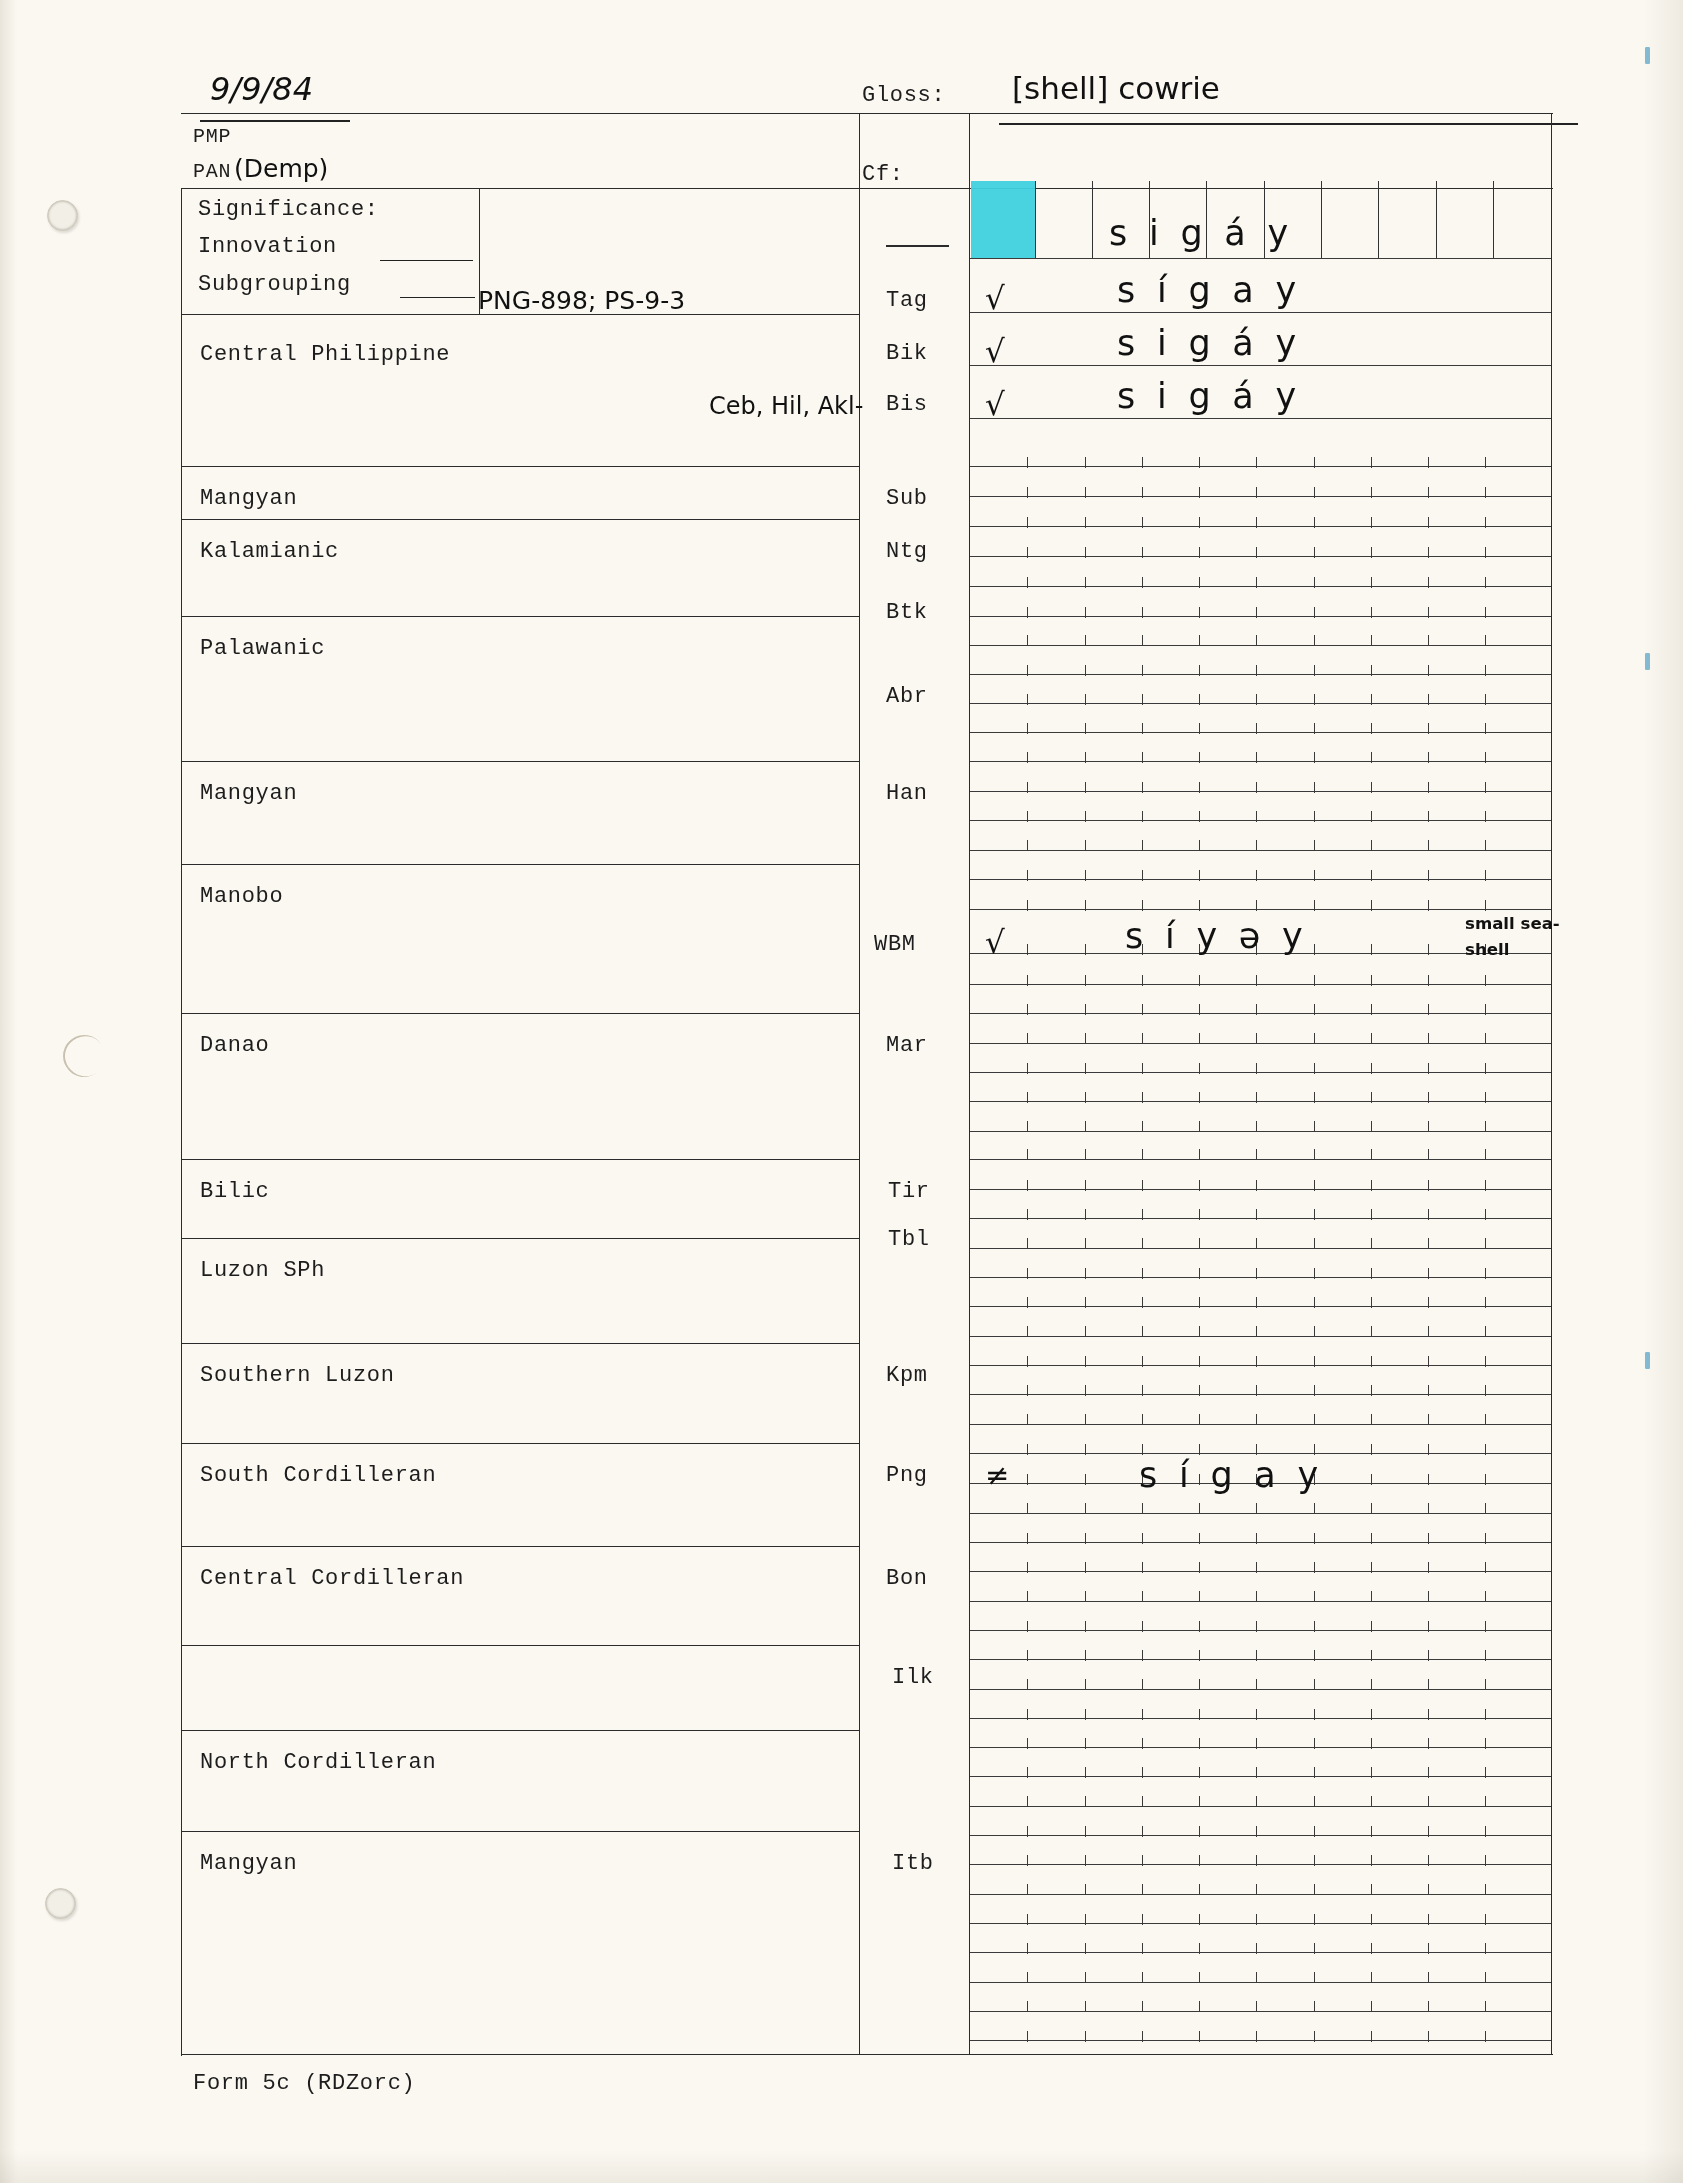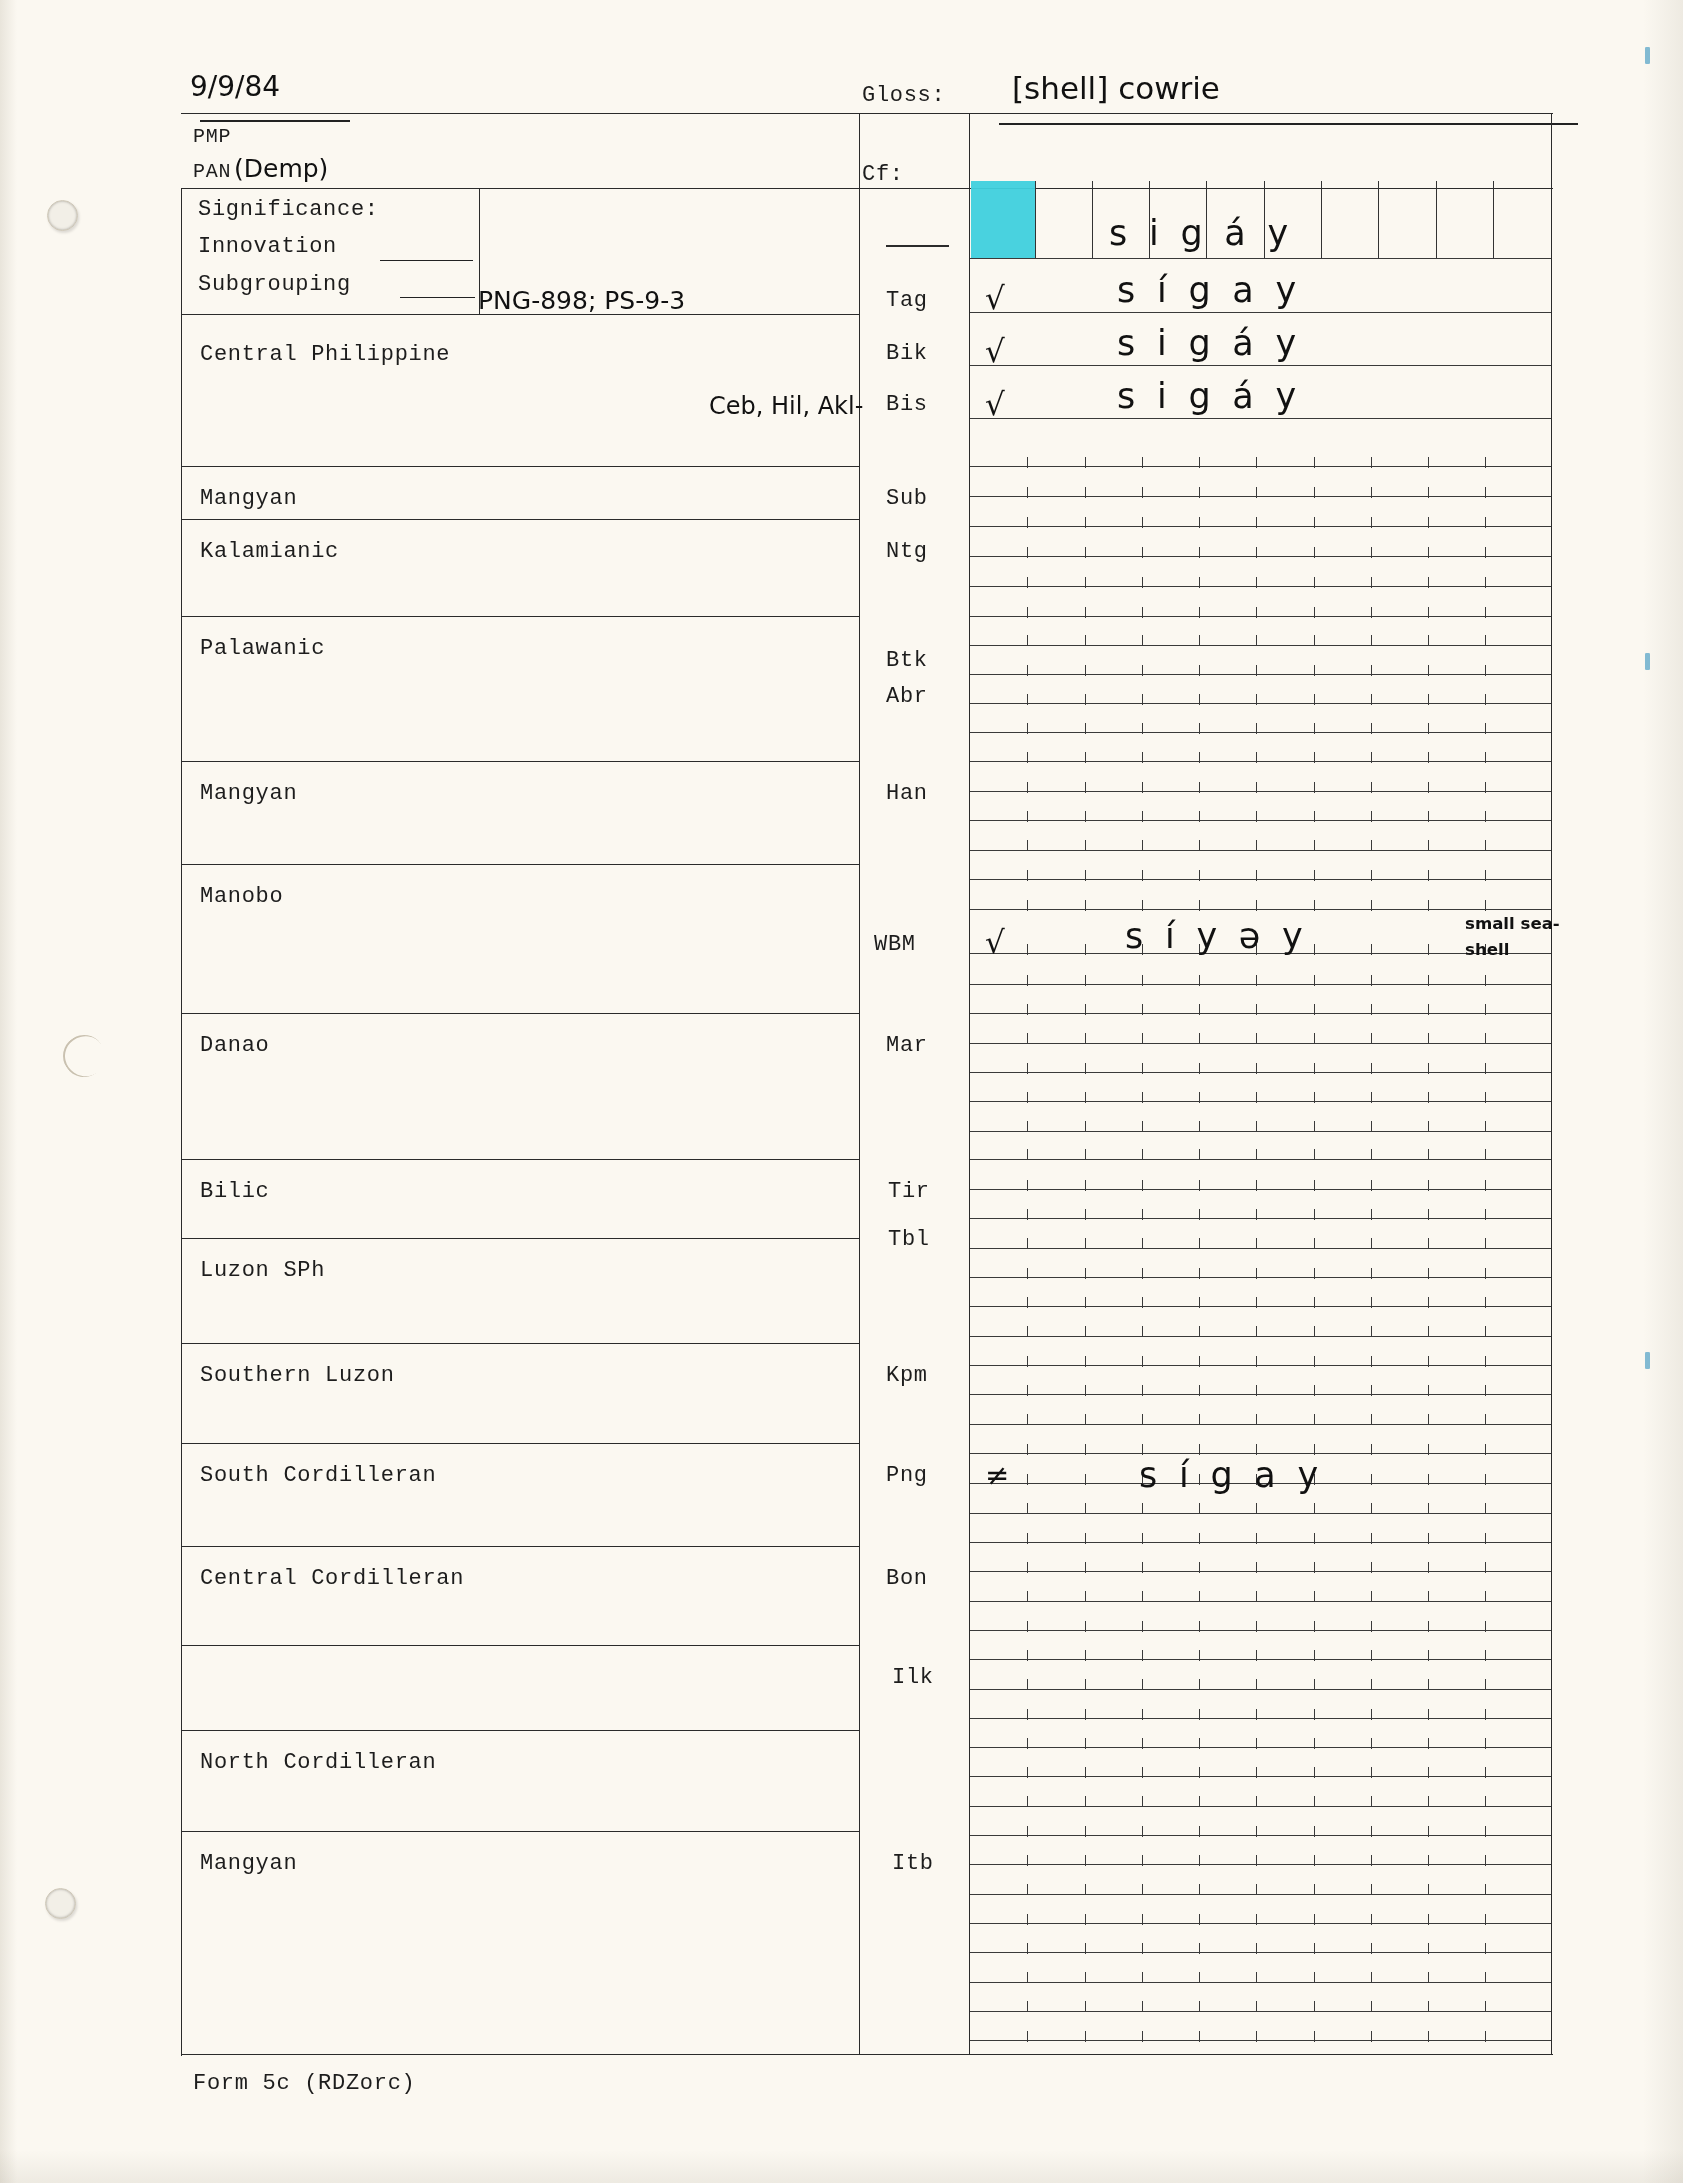--- a/index.html
+++ b/index.html
@@ -133,21 +133,21 @@
   <div class="paper-shadow-bottom"></div>
 
   <div class="hole" style="left:47px; top:200px;"></div>
   <div class="hole-arc" style="left:63px; top:1035px;"></div>
   <div class="hole" style="left:45px; top:1888px;"></div>
 
   <div class="bluemark" style="left:1645px; top:47px;"></div>
   <div class="bluemark" style="left:1645px; top:653px;"></div>
   <div class="bluemark" style="left:1645px; top:1352px;"></div>
 
-  <div class="hand hand-md" style="left:190px; top:70px; font-size:28px;">9/9/84</div>
+  <div class="hand hand-md" style="left:210px; top:70px; font-size:32px;font-style:italic;">9/9/84</div>
   <div class="hand-underline" style="left:200px; top:120px; width:150px;"></div>
 
   <div class="typed small" style="left:193px; top:125px;">PMP</div>
   <div class="typed small" style="left:193px; top:160px;">PAN</div>
   <div class="hand hand-md" style="left:234px; top:154px; font-size:25px;">(Demp)</div>
 
   <div class="typed" style="left:862px; top:83px;">Gloss:</div>
   <div class="hand hand-md" style="left:1012px; top:70px; font-size:31px;">[shell] cowrie</div>
   <div class="hand-underline" style="left:999px; top:123px; width:579px;"></div>
 
@@ -189,21 +189,21 @@
   <div class="typed" style="left:200px; top:1750px;">North Cordilleran</div>
   <div class="typed" style="left:200px; top:1851px;">Mangyan</div>
 
   <div class="hand hand-sm" style="left:709px; top:392px; font-size:24px;">Ceb, Hil, Akl-</div>
 
   <div class="typed" style="left:886px; top:288px;">Tag</div>
   <div class="typed" style="left:886px; top:341px;">Bik</div>
   <div class="typed" style="left:886px; top:392px;">Bis</div>
   <div class="typed" style="left:886px; top:486px;">Sub</div>
   <div class="typed" style="left:886px; top:539px;">Ntg</div>
-  <div class="typed" style="left:886px; top:648px;text-align:right;">Btk</div>
+  <div class="typed" style="left:886px; top:600px;text-align:right;">Btk</div>
   <div class="typed" style="left:886px; top:684px;">Abr</div>
   <div class="typed" style="left:886px; top:781px;">Han</div>
   <div class="typed" style="left:874px; top:932px;">WBM</div>
   <div class="typed" style="left:886px; top:1033px;">Mar</div>
   <div class="typed" style="left:888px; top:1179px;">Tir</div>
   <div class="typed" style="left:888px; top:1227px;">Tbl</div>
   <div class="typed" style="left:886px; top:1363px;">Kpm</div>
   <div class="typed" style="left:886px; top:1463px;">Png</div>
   <div class="typed" style="left:886px; top:1566px;">Bon</div>
   <div class="typed" style="left:892px; top:1665px;">Ilk</div>

